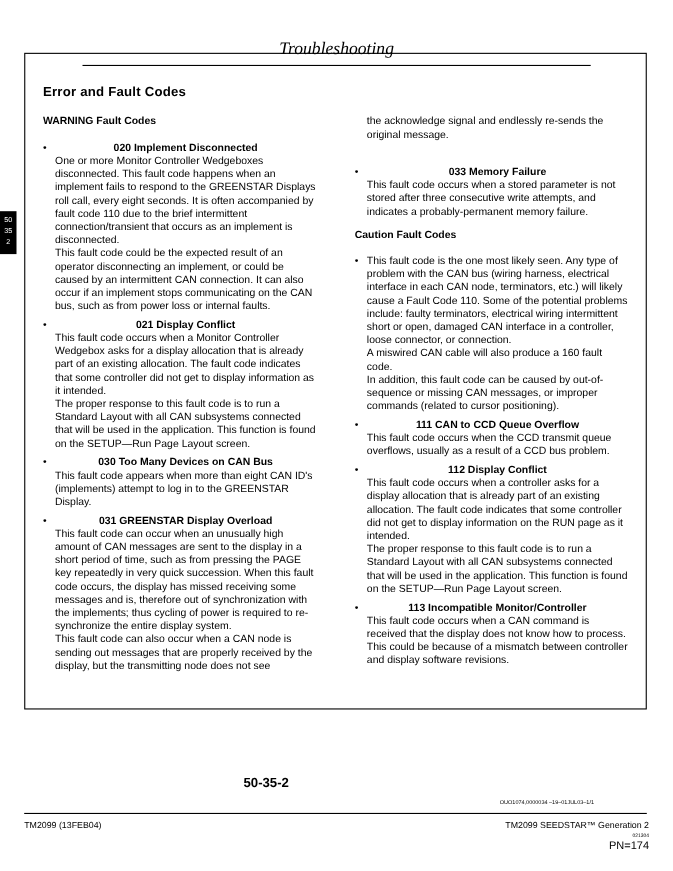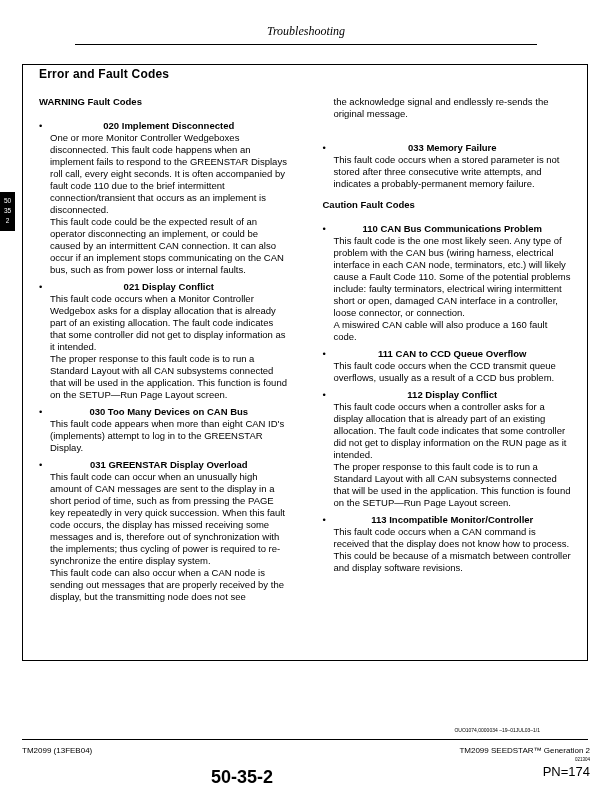--- a/index.html
+++ b/index.html
@@ -3,53 +3,53 @@
 <meta charset="utf-8">
 <style>
   * { margin:0; padding:0; box-sizing:border-box; }
   html, body { background:#ffffff; }
   body { font-family:"Liberation Sans", sans-serif; color:#000; }
   .page {
     position:relative; width:612px; height:792px; margin:0 auto;
     background:#ffffff; overflow:hidden;
   }
   .running-header {
-    position:absolute; top:24px; left:75px; width:462px;
+    position:absolute; top:36px; left:75px; width:462px;
     text-align:center;
-    font-family:"Liberation Serif", serif; font-style:italic; font-size:12px;
+    font-family:"Liberation Serif", serif; font-style:italic; font-size:16px;
     padding-bottom:5px;
     border-bottom:1px solid #000;
   }
   .fault-box {
-    position:absolute; left:22px; top:64px; width:566px; height:597px;
+    position:absolute; left:22px; top:48px; width:566px; height:597px;
     border:1.5px solid #000;
-    padding:2px 16px 10px 16px;
+    padding:27px 16px 10px 16px;
   }
   .box-title { font-size:12px; font-weight:bold; letter-spacing:0.2px; margin-bottom:15px; }
   .columns { display:flex; gap:35px; }
   .col { flex:1; font-size:9.5px; line-height:12px; }
   .col-heading { font-weight:bold; margin-bottom:12px; }
   .fault-item { position:relative; padding-left:11px; margin-bottom:5px; }
   .bullet { position:absolute; left:0; top:0; }
   .fault-title { font-weight:bold;text-align:center; }
   .fault-item p { margin:0; }
   .continuation { padding-left:11px; margin-bottom:22px; }
   .caution-heading { margin-top:9px; }
   .side-tab {
     position:absolute; left:0; top:192px; width:15px;
     background:#000; color:#fff; text-align:center;
     font-size:6.5px; line-height:10px; padding:4px 0 5px 0;
   }
   .doc-ref { position:absolute; top:727px; right:72px; font-size:5px; }
   .footer-rule { position:absolute; top:739px; left:22px; width:566px; border-top:1px solid #000; }
   .footer-left { position:absolute; top:746px; left:22px; font-size:8px; }
-  .footer-center { position:absolute; top:767px; left:0; width:484px; text-align:center; font-size:18px; font-weight:bold; }
+  .footer-center { position:absolute; top:704px; left:0; width:484px; text-align:center; font-size:12px; font-weight:bold; }
   .footer-right { position:absolute; top:746px; right:22px; font-size:8px; }
   .footer-print { position:absolute; top:757px; right:22px; font-size:4.5px; }
-  .footer-pn { position:absolute; top:764px; right:22px; font-size:13px; }
+  .footer-pn { position:absolute; top:764px; right:22px; font-size:10px; }
 </style>
 </head>
 <body>
 
 <div class="page">
 
   <div class="running-header">Troubleshooting</div>
 
   <div class="side-tab">
     <div>50</div>
@@ -99,23 +99,23 @@
         <div class="fault-item">
           <span class="bullet">•</span>
           <div class="fault-title">033 Memory Failure</div>
           <p>This fault code occurs when a stored parameter is not stored after three consecutive write attempts, and indicates a probably-permanent memory failure.</p>
         </div>
 
         <div class="col-heading caution-heading">Caution Fault Codes</div>
 
         <div class="fault-item">
           <span class="bullet">•</span>
-          <div class="fault-title">110 CAN Bus Communications Problem</div>
           <p>This fault code is the one most likely seen. Any type of problem with the CAN bus (wiring harness, electrical interface in each CAN node, terminators, etc.) will likely cause a Fault Code 110. Some of the potential problems include: faulty terminators, electrical wiring intermittent short or open, damaged CAN interface in a controller, loose connector, or connection.</p>
           <p>A miswired CAN cable will also produce a 160 fault code.</p>
+          <p>In addition, this fault code can be caused by out-of-sequence or missing CAN messages, or improper commands (related to cursor positioning).</p>
         </div>
 
         <div class="fault-item">
           <span class="bullet">•</span>
           <div class="fault-title">111 CAN to CCD Queue Overflow</div>
           <p>This fault code occurs when the CCD transmit queue overflows, usually as a result of a CCD bus problem.</p>
         </div>
 
         <div class="fault-item">
           <span class="bullet">•</span>

